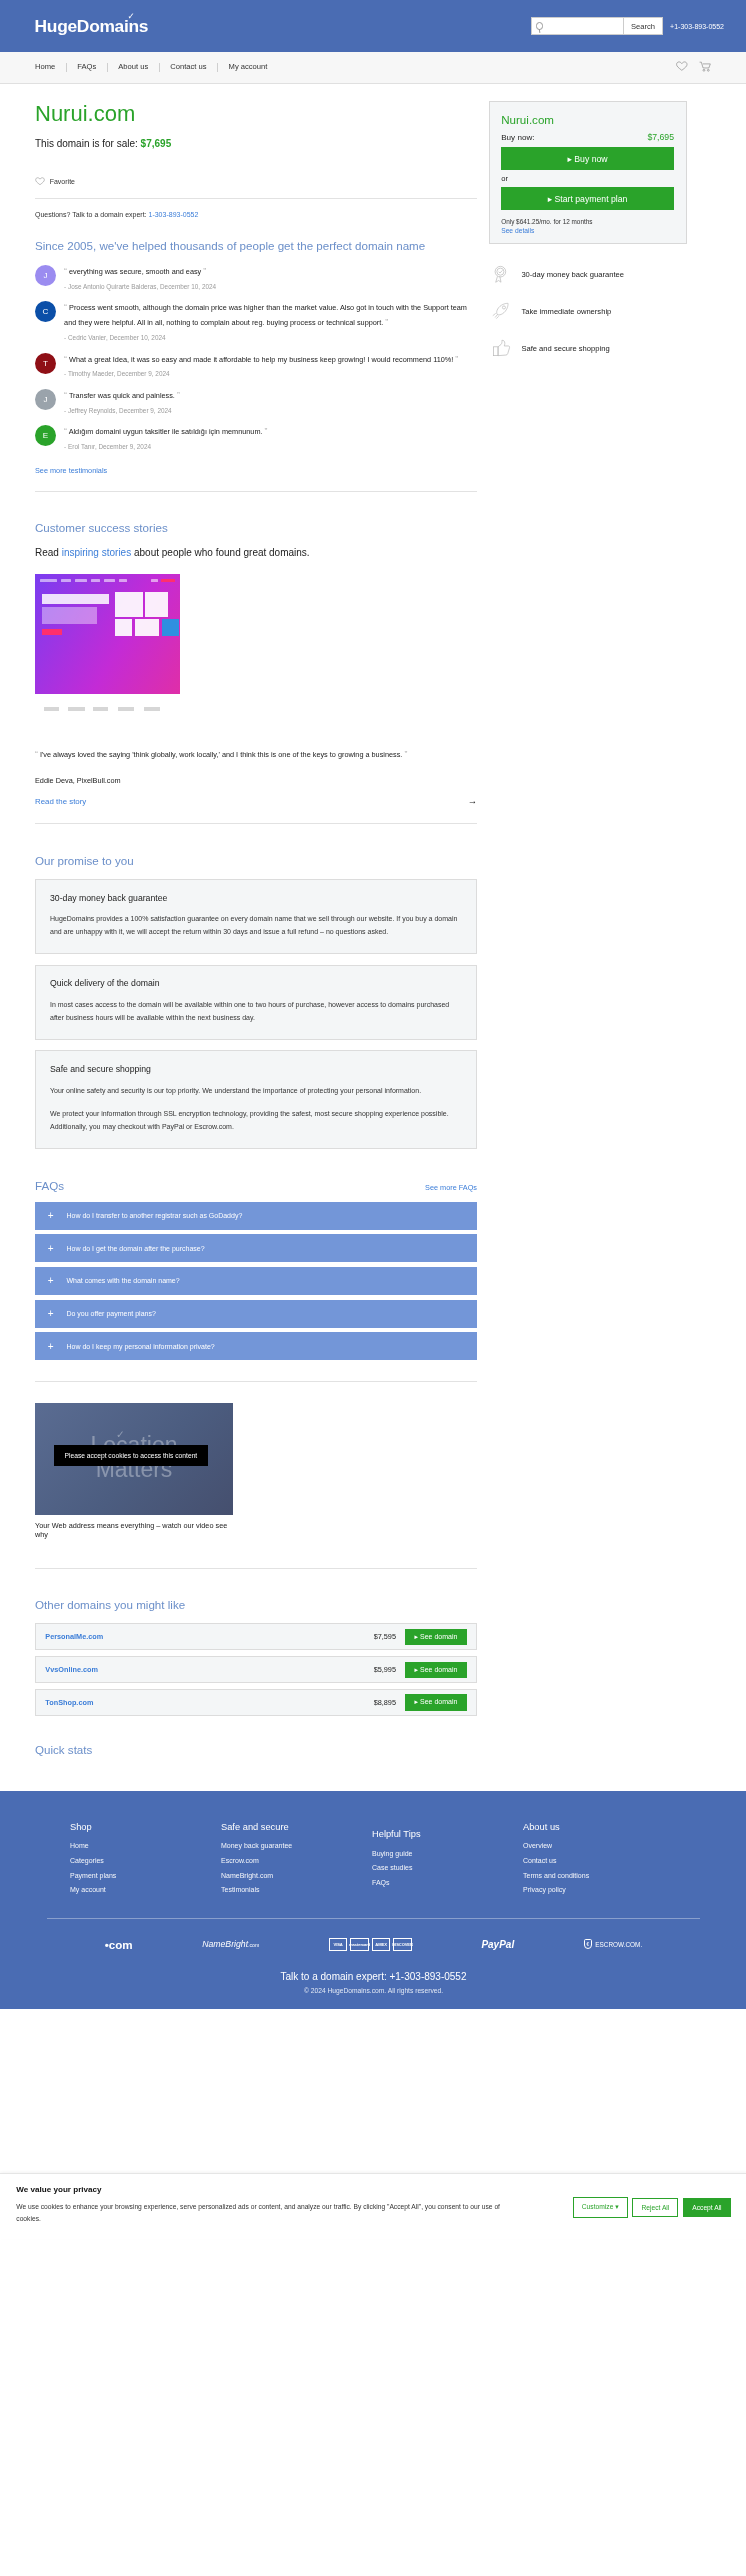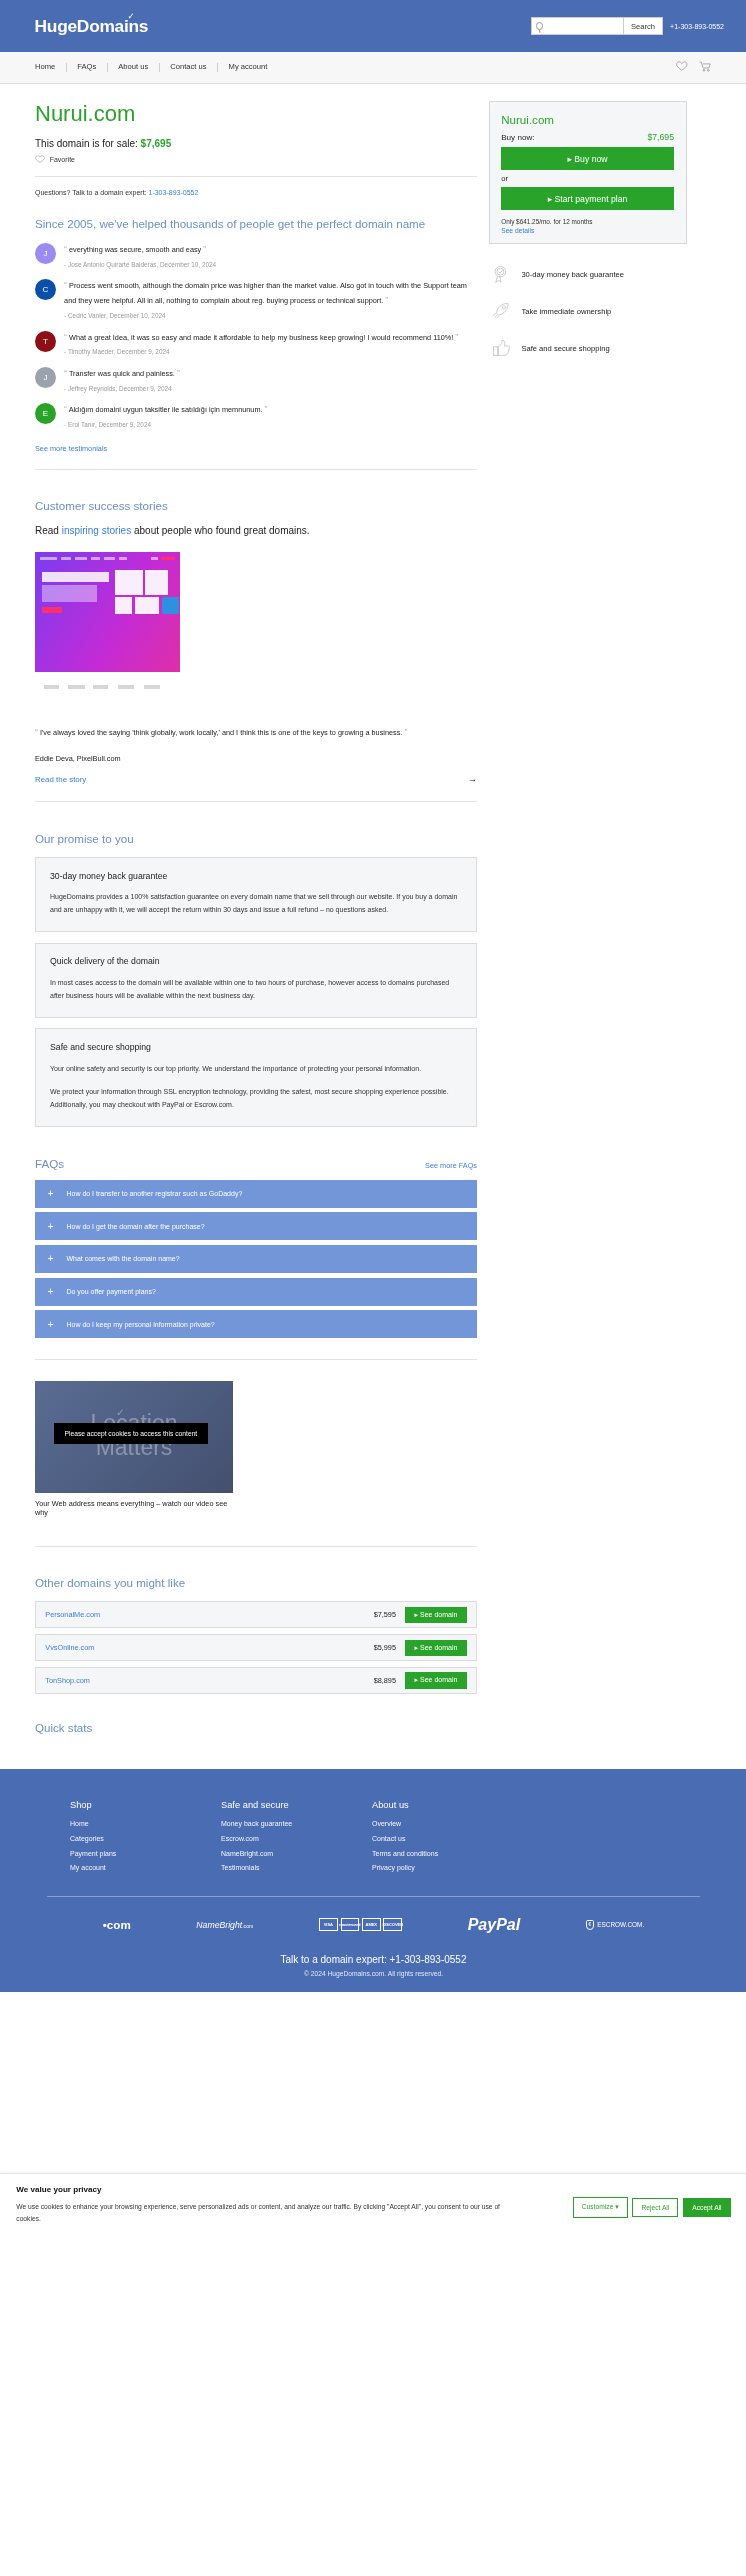--- a/index.html
+++ b/index.html
@@ -113,21 +113,21 @@
 
   h1.domain-title {
     color: #2aa32a;
     font-size: 22px;
     font-weight: normal;
     margin-bottom: 10.5px;
   }
   .for-sale {
     font-size: 10px;
     color: #222;
-    margin-bottom: 6px;
+    margin-bottom: 28px;
   }
   .for-sale .price { color: #2aa32a; font-weight: bold; }
   .fav-row {
     display: flex; align-items: center; gap: 4.7px;
     font-size: 7px; color: #333;
     margin-bottom: 11.6px;
   }
   .divider { border-top: 0.6px solid #e2e2e2; margin: 8.1px 0; }
   .questions { font-size: 7px; color: #333; padding: 3.5px 0 0; }
   .questions .lnk { color: #3b7dd8; }
@@ -305,21 +305,21 @@
 
   
   .dom-row {
     border: 0.6px solid #dcdcdc;
     background: #f4f6f7;
     height: 27px;
     display: flex; align-items: center;
     padding: 0 9.3px;
     margin-bottom: 5.8px;
   }
-  .dom-row .name { font-size: 7.3px; color: #3b7dd8; flex: 1; }
+  .dom-row .name { font-size: 7.3px; color: #3b7dd8; flex: 1; font-weight: bold; }
   .dom-row .dprice { font-size: 7.3px; color: #222; margin-right: 9.3px; }
   .dom-row .see-dom {
     background: #2aa32a; color: #fff; font-size: 7px;
     padding: 4.1px 9.3px; border: none; cursor: pointer;
     font-family: "Liberation Sans", sans-serif;
   }
 
   
   .stats-card {
     border: 0.6px solid #dcdcdc; background: #f4f6f7;
@@ -373,21 +373,21 @@
   }
   .pay-dotcom { font-size: 11.6px; font-weight: bold; color: #fff; }
   .pay-nb { font-size: 8.7px; color: #fff; font-style: italic; }
   .pay-nb small { font-size: 5.2px; font-style: normal; }
   .cardset { display: flex; gap: 2.9px; }
   .card-ico {
     width: 18.6px; height: 12.8px; border: 0.6px solid #fff;
     display: flex; align-items: center; justify-content: center;
     font-size: 4.1px; font-weight: bold; color: #fff; letter-spacing: -0.1px;
   }
-  .pay-paypal { font-size: 16px; font-weight: bold; font-style: italic; color: #fff; }
+  .pay-paypal { font-size: 10px; font-weight: bold; font-style: italic; color: #fff; }
   .pay-escrow { font-size: 6.4px; color: #fff; display: flex; align-items: center; gap: 3.5px; }
   .pay-escrow .shield {
     width: 8.1px; height: 10px; border: 0.8px solid #fff;
     border-radius: 1.7px 1.7px 4.1px 4.1px; display:flex;align-items:center;justify-content:center;
     font-size: 4.7px;
   }
   .footer-bottom { text-align: center; padding: 3.5px 0 15px; }
   .footer-bottom .expert { font-size: 10px; color: #fff; margin-bottom: 5.8px; }
   .footer-bottom .copy { font-size: 6.7px; color: #e3e9f5; }
 </style>
@@ -731,20 +731,26 @@
       <a href="#">My account</a>
     </div>
     <div class="fcol">
       <h4>Safe and secure</h4>
       <a href="#">Money back guarantee</a>
       <a href="#">Escrow.com</a>
       <a href="#">NameBright.com</a>
       <a href="#">Testimonials</a>
     </div>
     <div class="fcol">
+      <h4>Helpful Tips</h4>
+      <a href="#">Buying guide</a>
+      <a href="#">Case studies</a>
+      <a href="#">FAQs</a>
+    </div>
+    <div class="fcol">
       <h4>About us</h4>
       <a href="#">Overview</a>
       <a href="#">Contact us</a>
       <a href="#">Terms and conditions</a>
       <a href="#">Privacy policy</a>
     </div>
   </div>
 
   <div class="footer-sep"></div>
 

